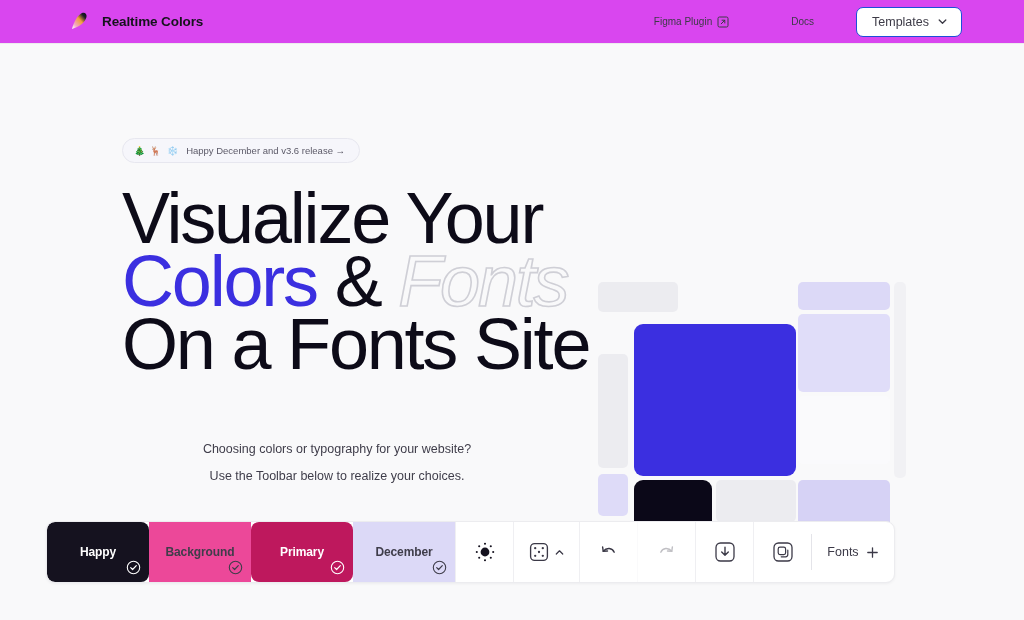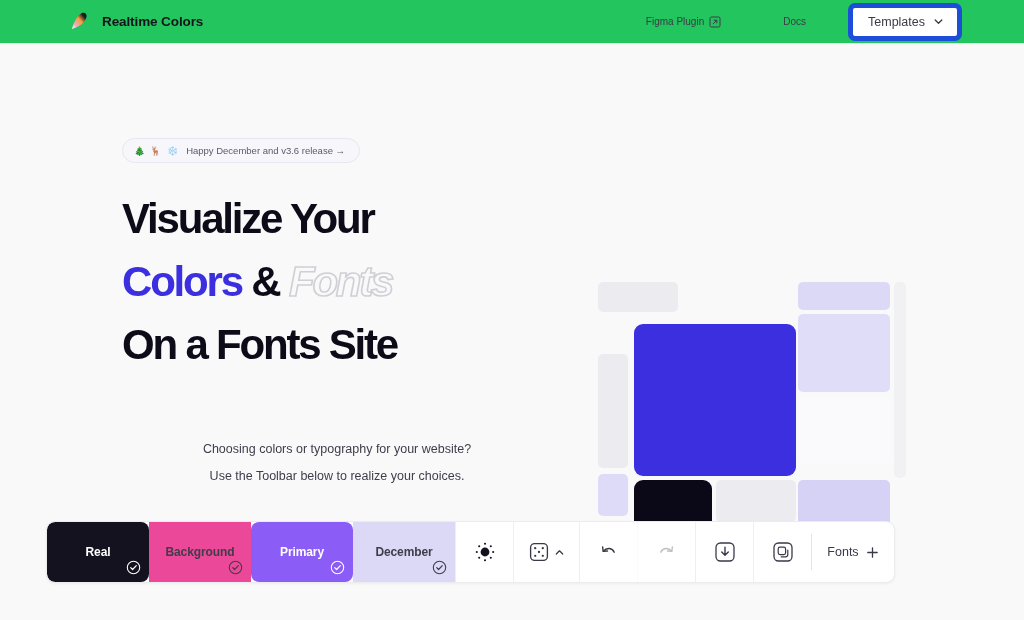--- a/index.html
+++ b/index.html
@@ -13,21 +13,21 @@
   body {
     font-family: "Liberation Sans", sans-serif;
     background: #ffffff;
     position: relative;
   }
 
   
   .navbar {
     height: 44px;
     width: 100%;
-    background: #22c55e;
+    background: #d946ef;
     border-bottom: 1px solid #ececed;
     display: flex;
     align-items: center;
     position: relative;
     z-index: 40;
   }
   .nav-left {
     display: flex;
     align-items: center;
     gap: 12px;
@@ -62,21 +62,21 @@
   }
   .nav-link.figma { margin-right: 62px; }
   .nav-link.docs  { margin-right: 42px; }
   .ext-icon { display: inline-block; width: 12px; height: 12px; }
   .templates-btn {
     display: flex;
     align-items: center;
     gap: 8px;
     font-size: 12.5px;
     color: #3c3a46;
-    border: 5px solid #1d4ed8;
+    border: 1px solid #1d4ed8;
     border-radius: 7px;
     background: #ffffff;
     padding: 7px 13px 7px 15px;
     cursor: pointer;
     white-space: nowrap;
   }
   .chev { width: 11px; height: 11px; display: block; }
 
   
   .page {
@@ -103,23 +103,23 @@
     padding: 6px 14px 6px 11px;
     font-size: 9.5px;
     color: #5c5a68;
     cursor: pointer;
     white-space: nowrap;
   }
   .badge .emos { font-size: 9px; letter-spacing: 1.5px; }
 
   h1.headline {
     margin-top: 24px;
-    font-size: 42px;
+    font-size: 72px;
     line-height: 63px;
-    font-weight: 700;
+    font-weight: 400;
     letter-spacing: -2.2px;
     color: #0d0b18;
   }
   .hl-line { display: block; white-space: nowrap; }
   .w-colors { color: #3b2fe0; }
   .w-fonts {
     font-style: italic;
     color: transparent;
     -webkit-text-stroke: 1.6px #cfcfd6;
   }
@@ -294,38 +294,38 @@
 
     <div class="lede">
       <p>Choosing colors or typography for your website?</p>
       <p>Use the Toolbar below to realize your choices.</p>
     </div>
   </div>
 
   <div class="toolbar">
     <div id="swatches" style="display:flex">
         <div class="swatch rounded" style="background: rgb(21, 18, 31);">
-          <span class="sw-label" style="color:#ffffff">Real</span>
+          <span class="sw-label" style="color:#ffffff">Happy</span>
           <span class="lock">
             <svg width="15" height="15" viewBox="0 0 15 15">
   <circle cx="7.5" cy="7.5" r="6.2" fill="none" stroke="#ffffff" stroke-width="1.1"></circle>
   <path d="M4.7 7.6 L6.6 9.5 L10.3 5.6" fill="none" stroke="#ffffff" stroke-width="1.2" stroke-linecap="round" stroke-linejoin="round"></path>
             </svg>
           </span>
         </div>
         <div class="swatch" style="background: #ec4899;">
           <span class="sw-label" style="color:#3f3d4a">Background</span>
           <span class="lock">
             <svg width="15" height="15" viewBox="0 0 15 15">
   <circle cx="7.5" cy="7.5" r="6.2" fill="none" stroke="#3f3d4a" stroke-width="1.1"></circle>
   <path d="M4.7 7.6 L6.6 9.5 L10.3 5.6" fill="none" stroke="#3f3d4a" stroke-width="1.2" stroke-linecap="round" stroke-linejoin="round"></path>
             </svg>
           </span>
         </div>
-        <div class="swatch rounded" style="background: #8b5cf6;">
+        <div class="swatch rounded" style="background: #be185d;">
           <span class="sw-label" style="color:#ffffff">Primary</span>
           <span class="lock">
             <svg width="15" height="15" viewBox="0 0 15 15">
   <circle cx="7.5" cy="7.5" r="6.2" fill="none" stroke="#ffffff" stroke-width="1.1"></circle>
   <path d="M4.7 7.6 L6.6 9.5 L10.3 5.6" fill="none" stroke="#ffffff" stroke-width="1.2" stroke-linecap="round" stroke-linejoin="round"></path>
             </svg>
           </span>
         </div>
         <div class="swatch" style="background: rgb(220, 217, 247);">
           <span class="sw-label" style="color:#3f3d4a">December</span>

